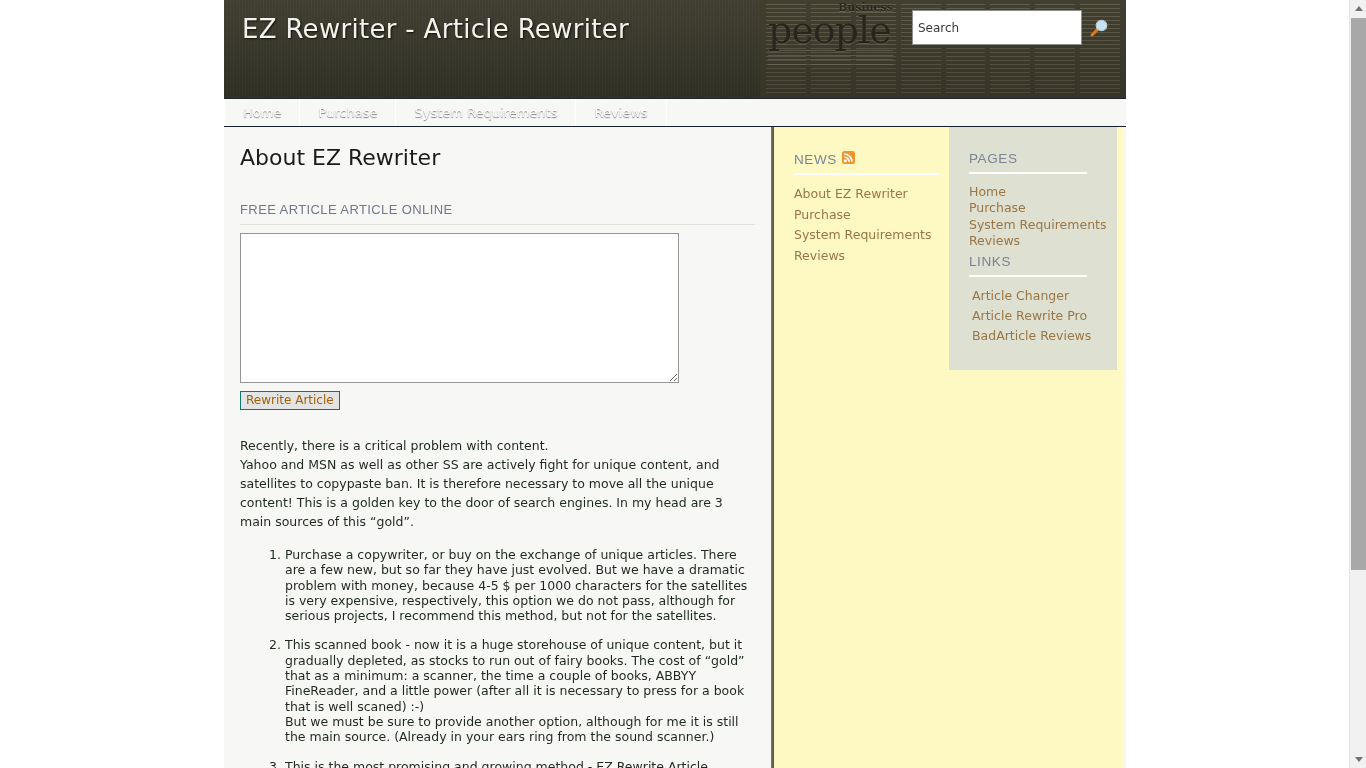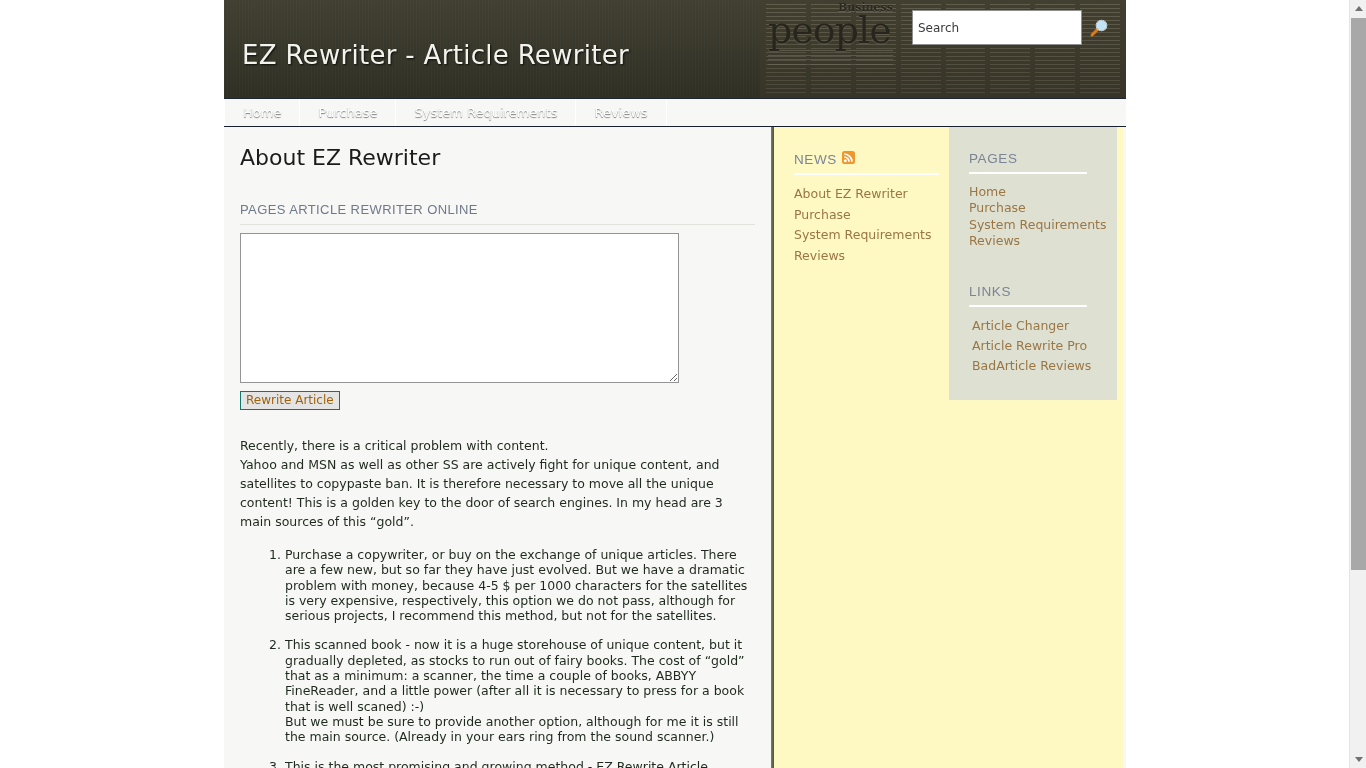--- a/index.html
+++ b/index.html
@@ -61,21 +61,21 @@
     position: relative;
     height: 98px;
     background: #3b3a2c;
     background-image:
       linear-gradient(180deg, rgba(255,255,255,0.03) 0%, rgba(0,0,0,0.18) 100%),
       repeating-linear-gradient(90deg, rgba(255,255,255,0.018) 0px, rgba(255,255,255,0.018) 1px, rgba(0,0,0,0.02) 1px, rgba(0,0,0,0.02) 3px);
     overflow: hidden;
   }
   #site-title {
     position: absolute;
-    left: 18px; top: 40px;
+    left: 18px; top: 14px;
     color: #f4f2ec;
     font-family: "DejaVu Sans", "Liberation Sans", sans-serif;
     font-size: 26px;
     font-weight: 400;
     letter-spacing: 0.3px;
     text-shadow: 1px 1px 2px rgba(0,0,0,0.75);
     white-space: nowrap;
   }
 
   
@@ -302,21 +302,21 @@
     font-size: 12.5px;
     text-decoration: none;
     line-height: 19.5px;
     font-family: "DejaVu Sans", "Liberation Sans", sans-serif;
     cursor: pointer;
   }
   #news-links li a { line-height: 19.5px; margin-bottom: 1px; }
   #pages-links li a { line-height: 13.3px; padding: 1.6px 0; }
   #links-links { margin-top: 4px; }
   #links-links li a { line-height: 20px; padding-left: 3px; }
-  #links-title { margin-top: 35px; }
+  #links-title { margin-top: 5px; }
   .rss-icon { display: inline-block; vertical-align: middle; }
 </style>
 </head>
 <body>
 
 <div id="page-root">
 
   <div id="scrollbar">
     <div class="sb-arrow up">
         <i></i>
@@ -369,21 +369,21 @@
       <div class="nav-item">Purchase</div>
       <div class="nav-item">System Requirements</div>
       <div class="nav-item">Reviews</div>
     </div>
 
     <div id="body-cols">
 
       <div id="content">
         <h1 id="page-title">About EZ Rewriter</h1>
 
-        <div id="form-label">PAGES ARTICLE REWRITER ONLINE</div>
+        <div id="form-label">FREE ARTICLE ARTICLE ONLINE</div>
 
         <textarea id="article-input" placeholder="" style=""></textarea>
 
         <button id="rewrite-btn">Rewrite Article</button>
 
         <p class="body-copy" id="intro-copy">Recently, there is a critical problem with content.<br>Yahoo and MSN as well as other SS are actively fight for unique content, and satellites to copypaste ban. It is therefore necessary to move all the unique content! This is a golden key to the door of search engines. In my head are 3 main sources of this “gold”.</p>
 
         <ol id="points-list">
           <li>Purchase a copywriter, or buy on the exchange of unique articles. There are a few new, but so far they have just evolved. But we have a dramatic problem with money, because 4-5 $ per 1000 characters for the satellites is very expensive, respectively, this option we do not pass, although for serious projects, I recommend this method, but not for the satellites.</li>
           <li>This scanned book - now it is a huge storehouse of unique content, but it gradually depleted, as stocks to run out of fairy books. The cost of “gold” that as a minimum: a scanner, the time a couple of books, ABBYY FineReader, and a little power (after all it is necessary to press for a book that is well scaned) :-)<br>But we must be sure to provide another option, although for me it is still the main source. (Already in your ears ring from the sound scanner.)</li>

